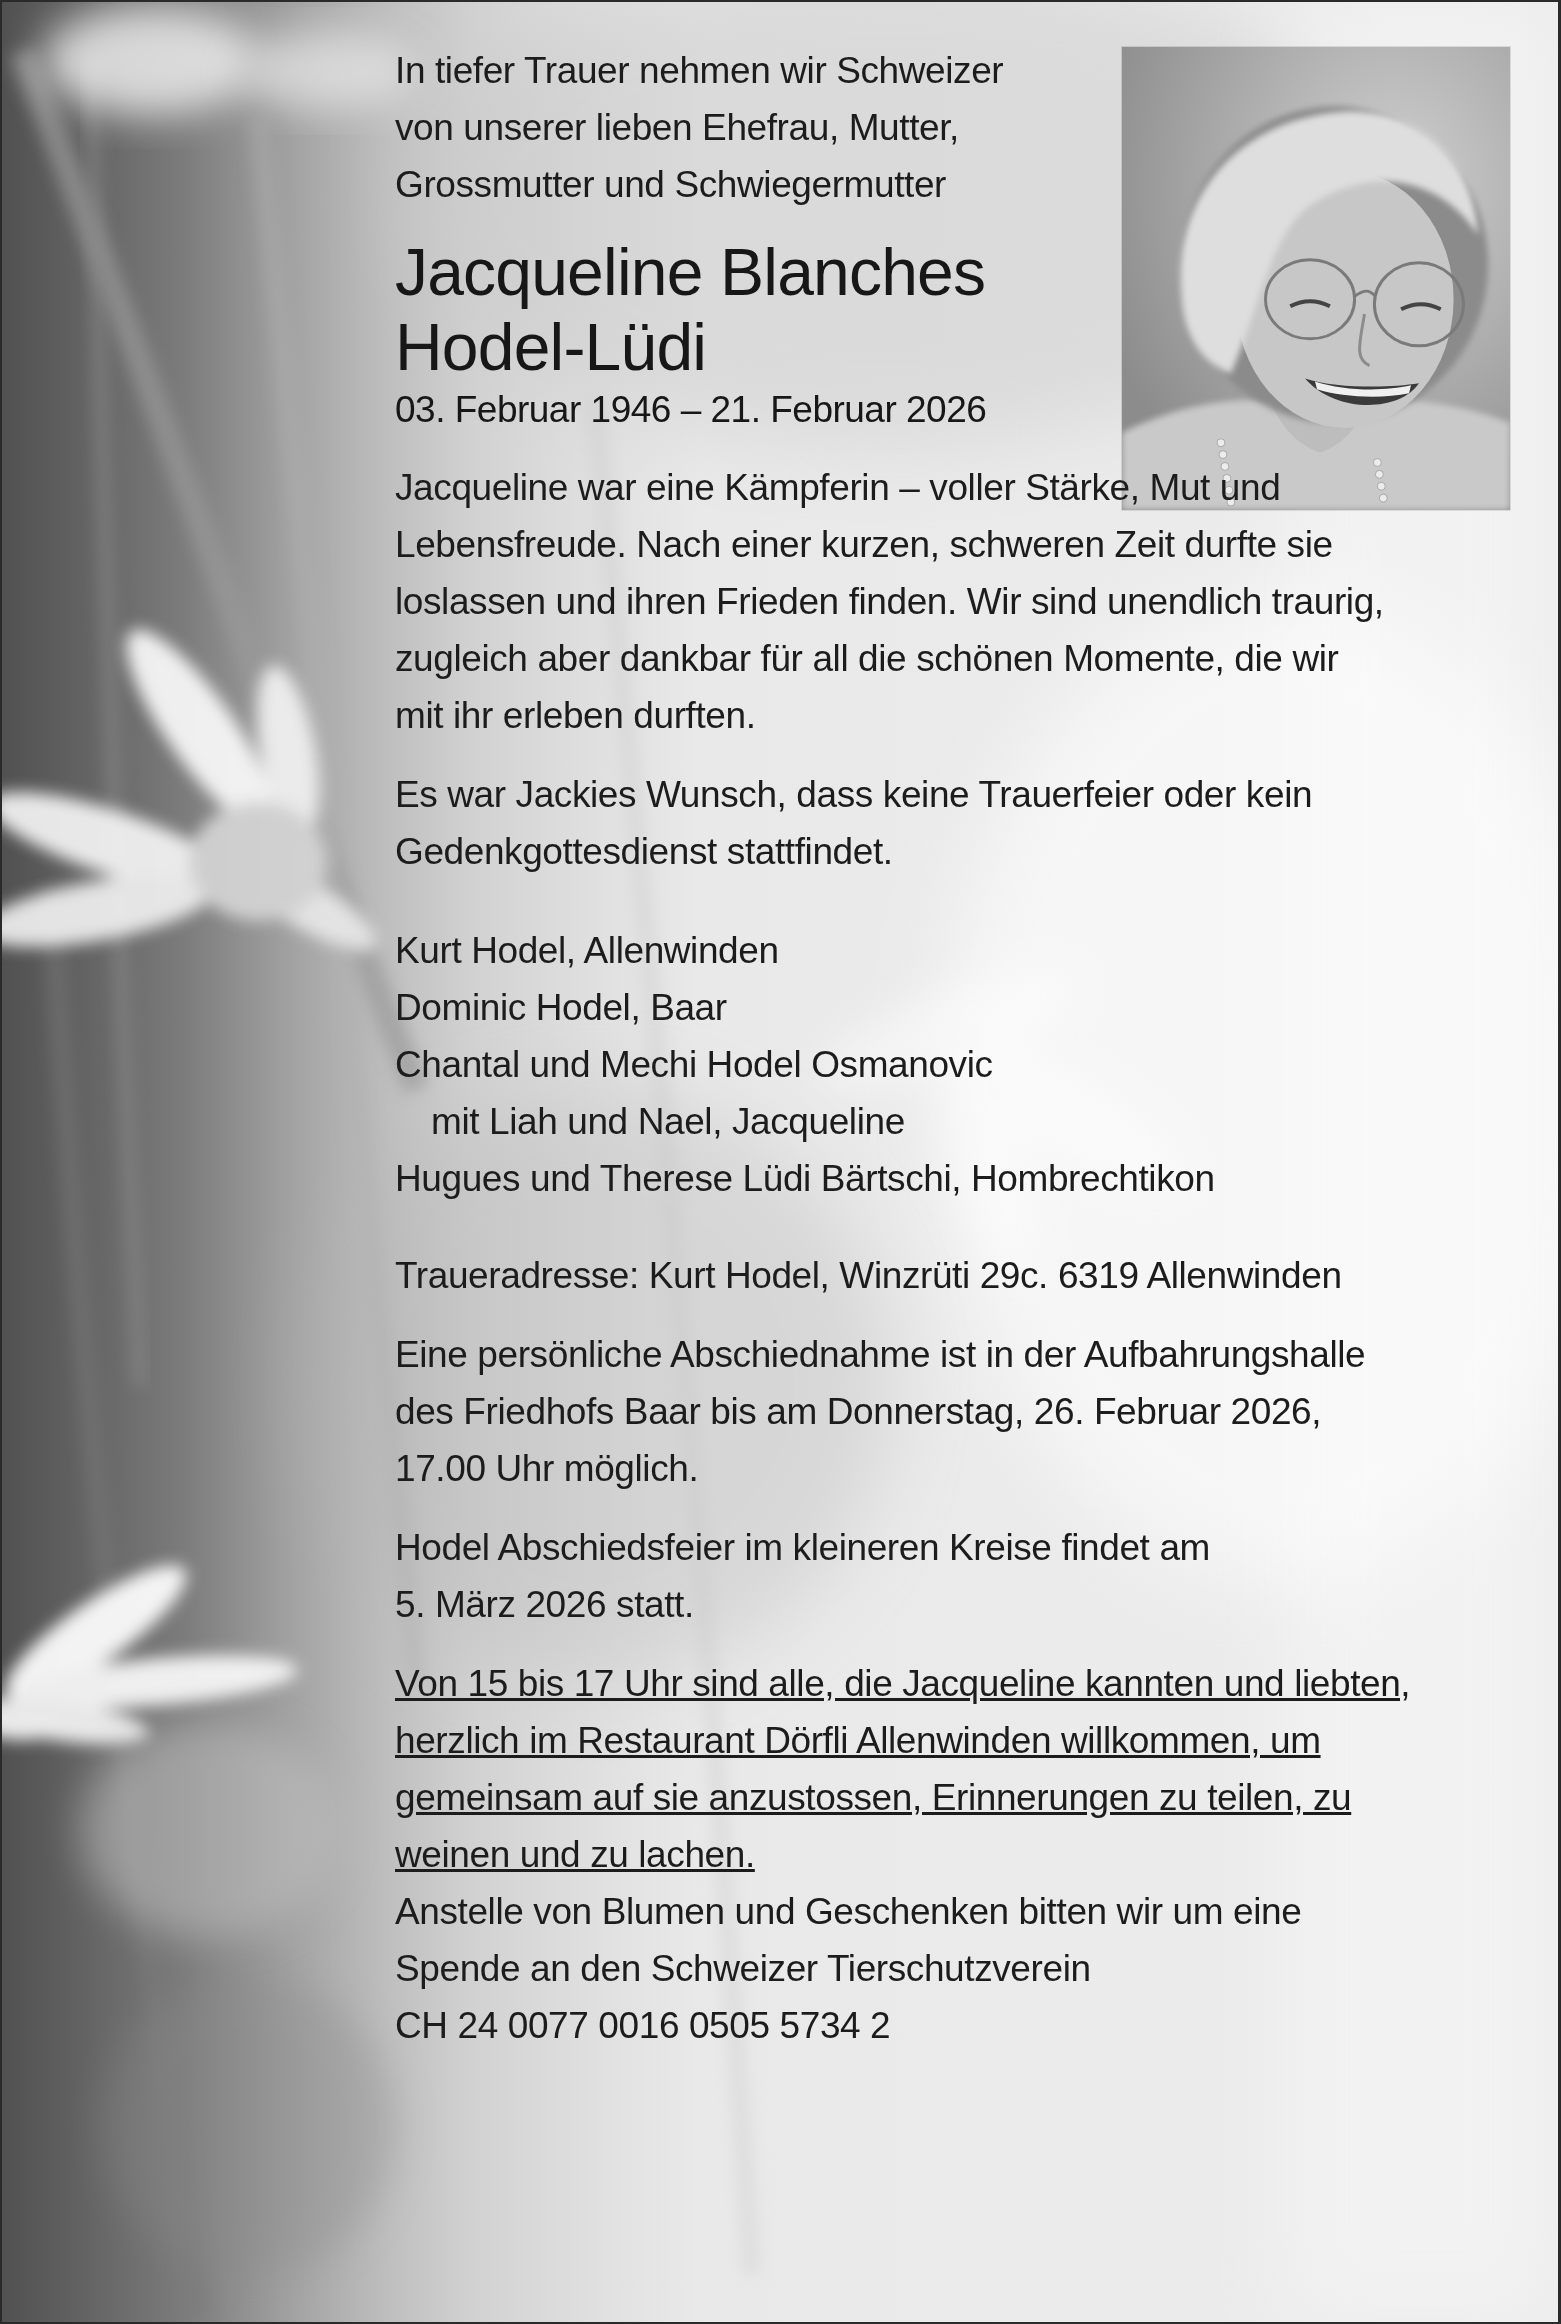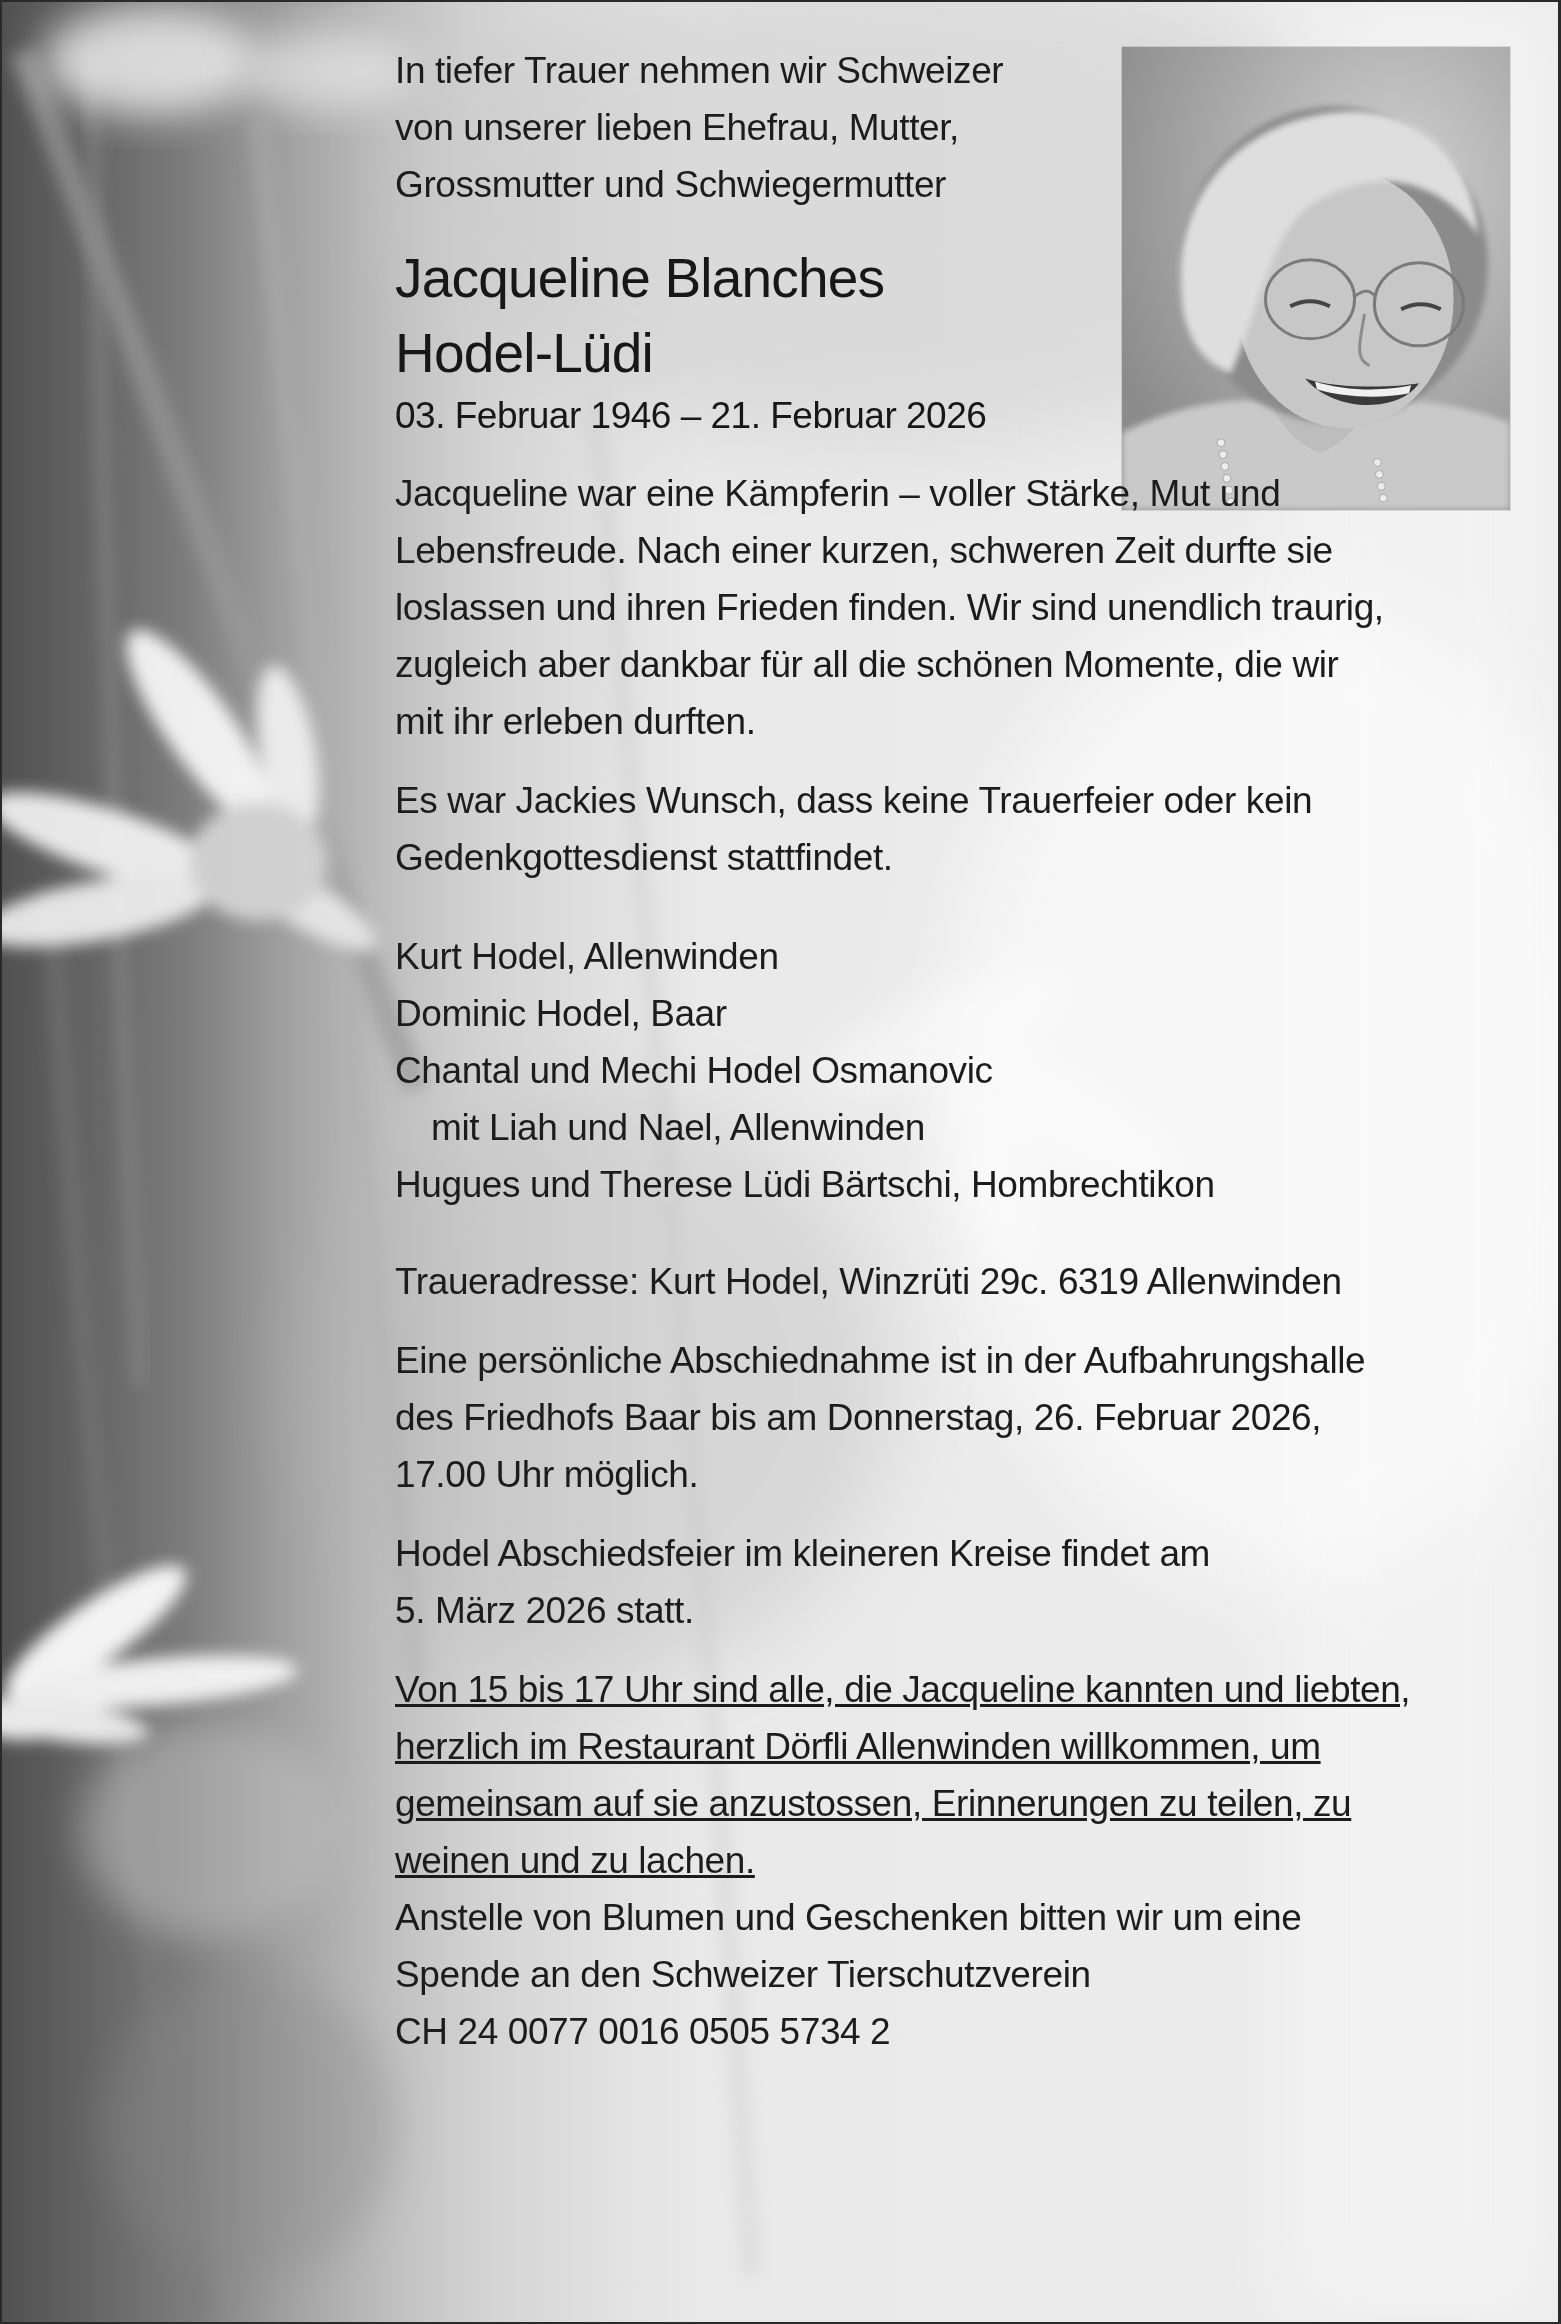--- a/index.html
+++ b/index.html
@@ -38,22 +38,22 @@
       width: 1139px;
       font-family: "Liberation Sans", "DejaVu Sans", sans-serif;
       color: #1c1c1c;
       font-size: 37px;
       line-height: 57px;
       letter-spacing: -0.4px;
     }
     .intro { margin: 0; width: 693px; }
     .intro div { height: 57px; }
     .name {
-      margin-top: 28px;
-      font-size: 55px;
+      margin-top: 22px;
+      font-size: 66px;
       line-height: 75px;
       letter-spacing: -0.8px;
       color: #171717;
     }
     .dates {
       font-size: 37px;
       line-height: 50px;
       margin-top: 0px;
       letter-spacing: -0.5px;
       color: #171717;
@@ -226,21 +226,21 @@
 
     <div class="para p2">
       <div>Es war Jackies Wunsch, dass keine Trauerfeier oder kein</div>
       <div>Gedenkgottesdienst stattfindet.</div>
     </div>
 
     <div class="para mourners">
       <div>Kurt Hodel, Allenwinden</div>
       <div>Dominic Hodel, Baar</div>
       <div>Chantal und Mechi Hodel Osmanovic</div>
-      <div class="indent">mit Liah und Nael, Allenwinden</div>
+      <div class="indent">mit Liah und Nael, Jacqueline</div>
       <div>Hugues und Therese Lüdi Bärtschi, Hombrechtikon</div>
     </div>
 
     <div class="para address">
       <div>Traueradresse: Kurt Hodel, Winzrüti 29c. 6319 Allenwinden</div>
     </div>
 
     <div class="para p-viewing">
       <div>Eine persönliche Abschiednahme ist in der Aufbahrungshalle</div>
       <div>des Friedhofs Baar bis am Donnerstag, 26. Februar 2026,</div>

